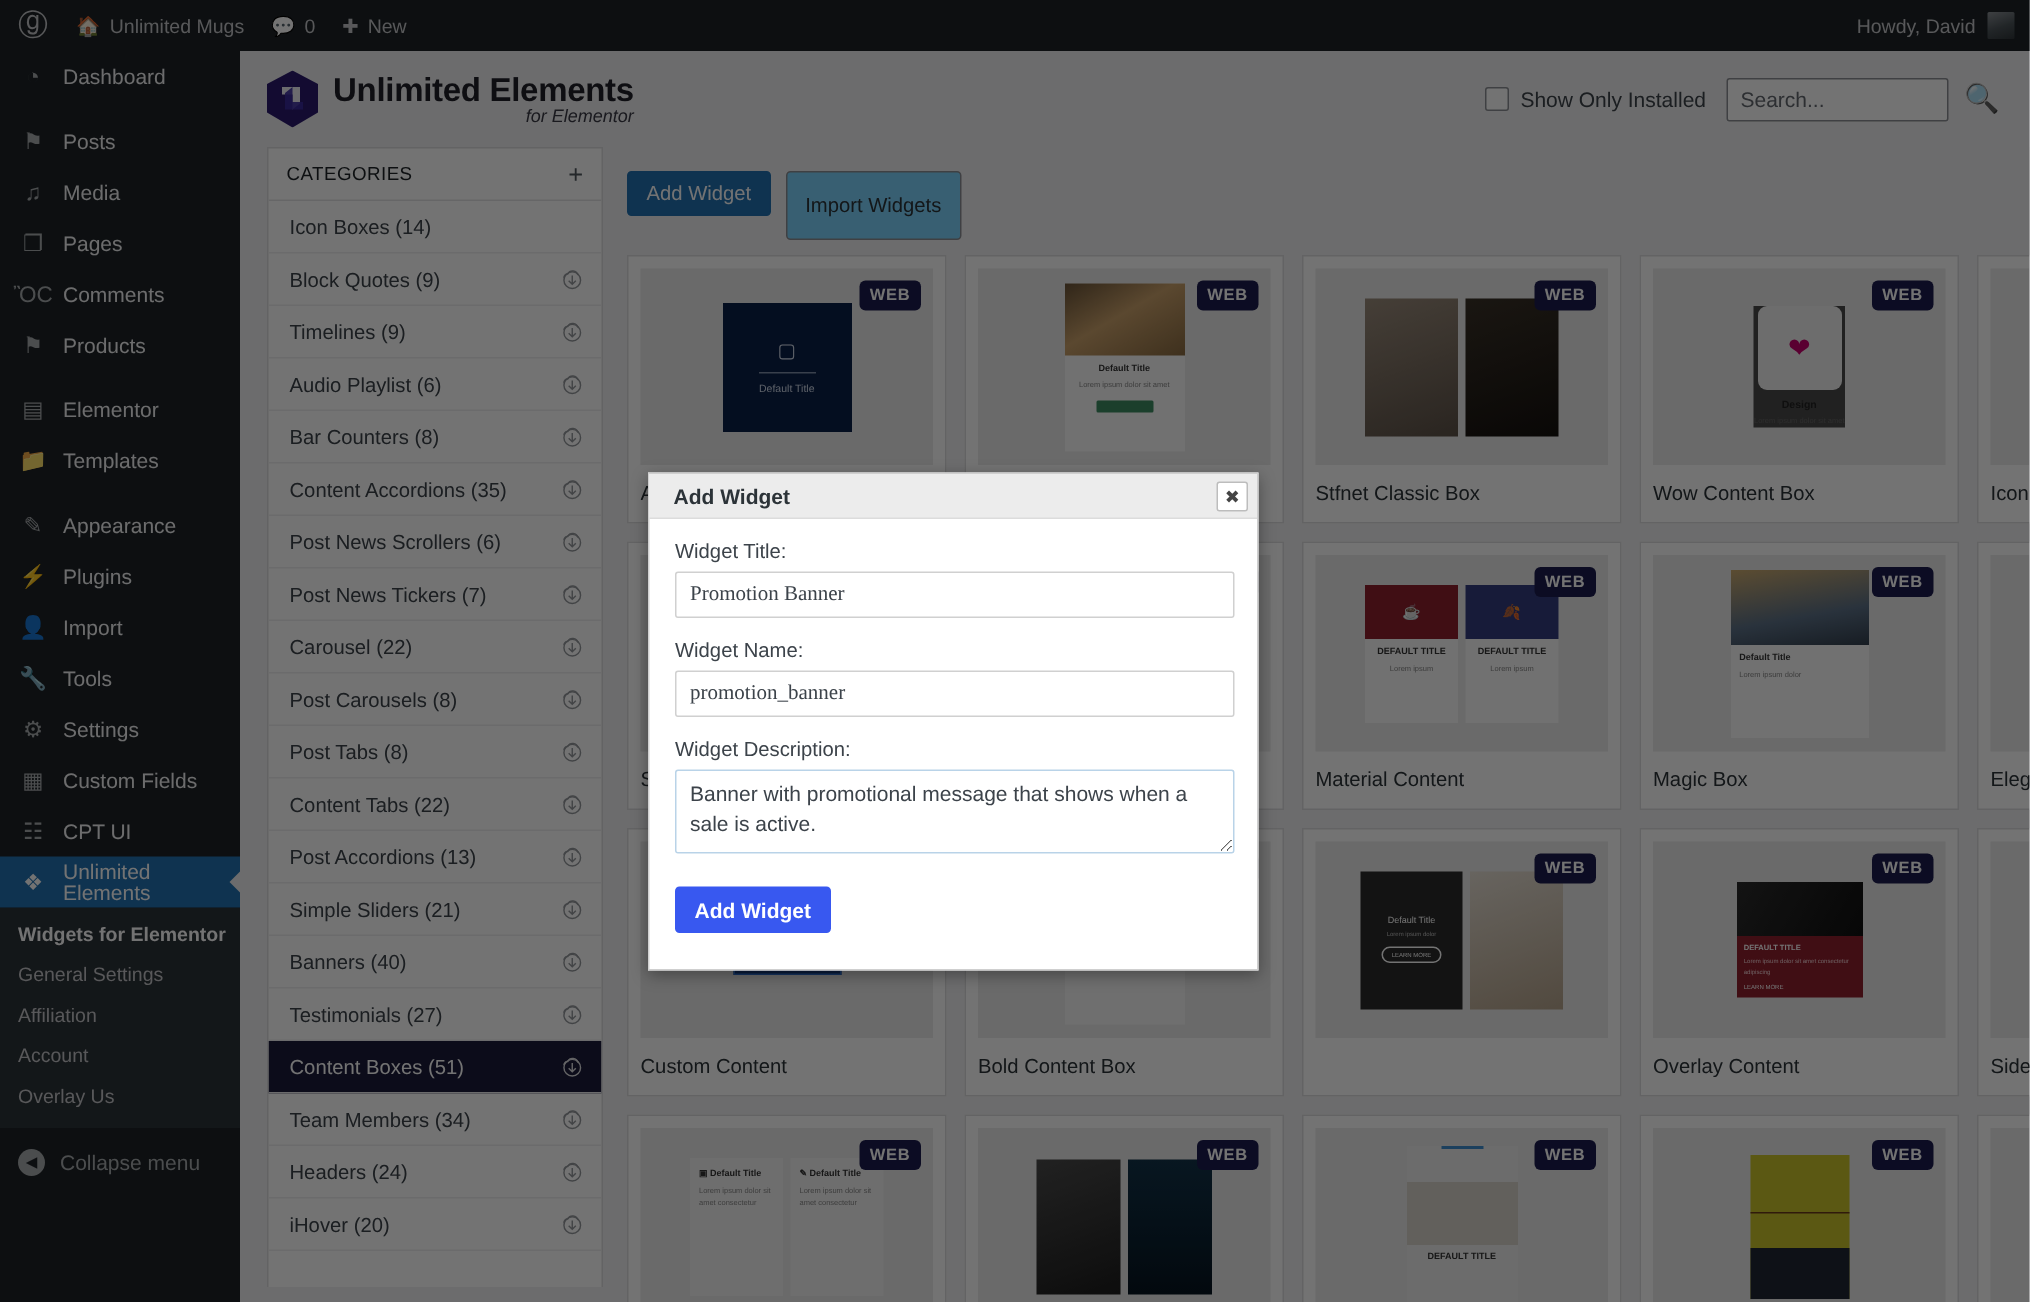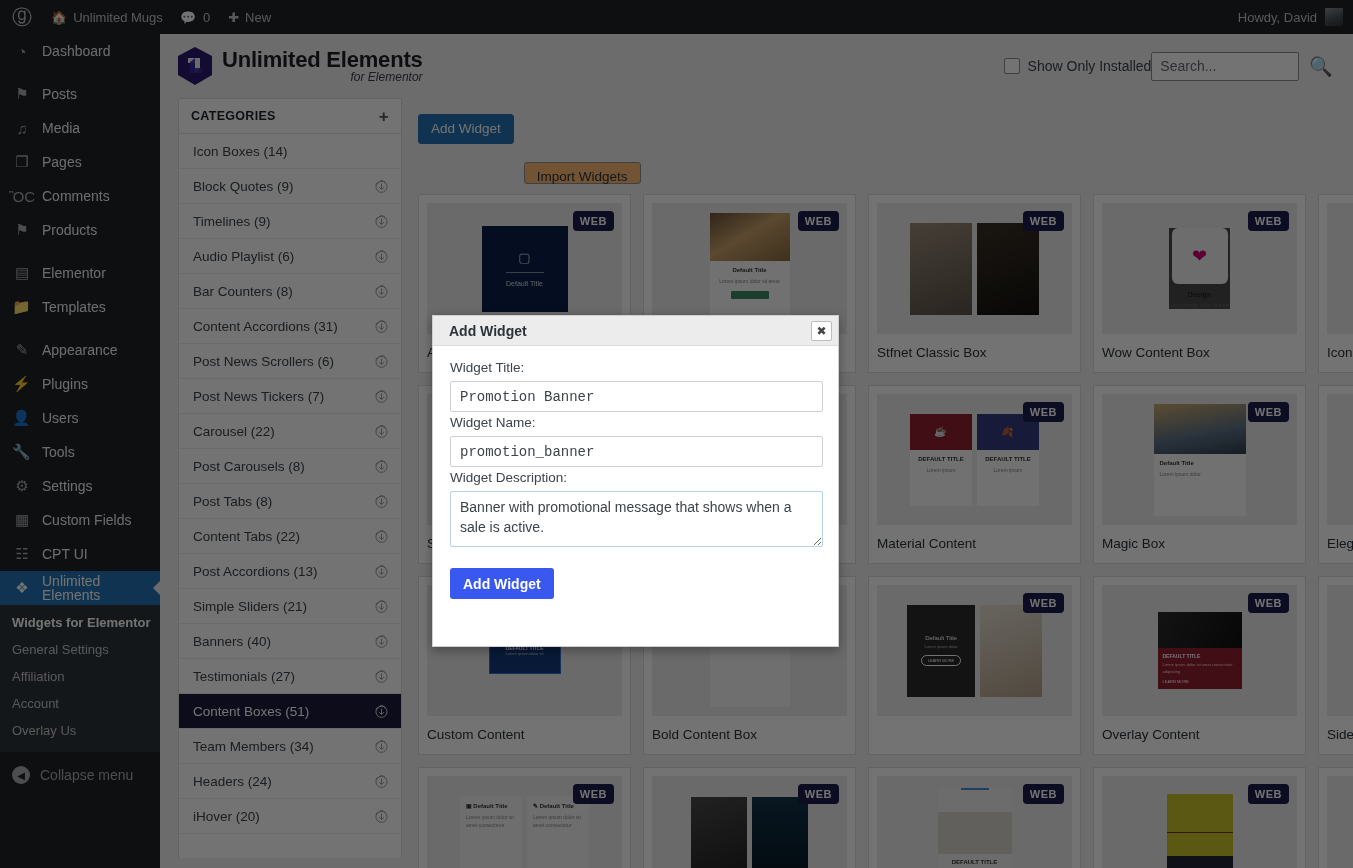--- a/index.html
+++ b/index.html
@@ -89,21 +89,21 @@
   }
   .ue-header {
     height: 64px; display: flex; align-items: center;
     padding: 0 20px 0 18px; background: #f0f0f1;
   }
   .logo-wrap { display: flex; align-items: center; gap: 10px; }
   .logo-mark { width: 34px; height: 38px; }
   .logo-text { line-height: 1.05; }
   .logo-title { font-size: 22px; font-weight: bold; color: #1f1f28; letter-spacing: -0.2px; }
   .logo-sub { font-size: 12px; font-style: italic; color: #3a3a46; text-align: right; }
-  .hdr-right { margin-left: auto; display: flex; align-items: center; }
+  .hdr-right { margin-left: auto; display: flex; align-items: center; gap: 14px; }
   .chk-wrap { display: flex; align-items: center; gap: 8px; font-size: 14px; color: #3c434a; }
   .chk-box { width: 16px; height: 16px; border: 1px solid #8c8f94; background: #fff; border-radius: 2px; }
   .srch-wrap { display: flex; align-items: center; gap: 10px; }
   .srch-input {
     width: 148px; height: 29px; padding: 0 8px;
     border: 1px solid #8c8f94; border-radius: 2px;
     background: #fff; font-size: 14px; color: #be185d;
     font-family: "Liberation Sans", sans-serif;
   }
   .srch-input::placeholder { color: #646970; }
@@ -115,21 +115,21 @@
   
   .cats {
     width: 224px; flex: 0 0 224px;
     background: #fff; border: 1px solid #dcdcde;
     border-bottom: none;
     max-height: 760px; overflow: hidden;
   }
   .cats-head {
     display: flex; align-items: center;
     height: 35px; padding: 0 12px;
-    font-size: 12.5px; font-weight: bold; letter-spacing: .3px;
+    font-size: 12.5px; font-weight: normal; letter-spacing: .3px;
     color: #1d2327; border-bottom: 1px solid #e3e3e4;
   }
   .cats-plus { margin-left: auto; font-size: 17px; color: #50575e; line-height: 1; }
   .cat-row {
     display: flex; align-items: center;
     height: 35px; padding: 0 10px 0 14px;
     font-size: 13.5px; color: #3c434a;
     border-bottom: 1px solid #eeeeef;
   }
   .cat-row.selected { background: #1c1c3a; color: #fff; }
@@ -139,25 +139,24 @@
   
   .widgets { flex: 1; padding: 0 0 0 16px; min-width: 0; }
   .wbar { display: flex; gap: 10px; padding: 16px 0 10px 0; }
   .btn-primary {
     background: #2271b1; color: #fff; border: 1px solid #2271b1;
     border-radius: 3px; padding: 0 12px; height: 30px;
     font-size: 13.5px; cursor: pointer; line-height: 28px;
     font-family: "Liberation Sans", sans-serif;
   }
   .btn-secondary {
-    background: #fdba74; color: #2c3338; border: 1px solid #8c8f94;
-    border-radius: 3px; padding: 0 12px; height: 22px;
+    background: #7dd3fc; color: #2c3338; border: 1px solid #8c8f94;
+    border-radius: 3px; padding: 0 12px; height: 46px;
     font-size: 13.5px; cursor: pointer; line-height: 28px;
     font-family: "Liberation Sans", sans-serif;
-    margin-top: 48px;
   }
   .wgrid {
     display: grid;
     grid-template-columns: repeat(5, 213px);
     gap: 12px 12px;
   }
   .wcard {
     width: 213px; height: 179px;
     background: #fff; border: 1px solid #dcdcde;
     padding: 8px 8px 0 8px;
@@ -225,22 +224,22 @@
     display: flex; align-items: center; justify-content: center;
     font-size: 12px; color: #444; cursor: pointer; line-height: 1;
     font-family: "Liberation Sans", sans-serif;
   }
   .modal-body { padding: 14px 17px 0 17px; }
   .fld-label { font-size: 13.5px; color: #3c434a; margin-bottom: 6px; }
   .fld-input {
     width: 373px; height: 31px; padding: 0 9px;
     border: 1px solid #d0d0d0; border-radius: 2px;
     font-size: 14px; color: #3c434a; background: #fff;
-    font-family: Liberation Mono, monospace; outline: none;
-    margin-bottom: 3px;
+    font-family: Liberation Serif, serif; outline: none;
+    margin-bottom: 14px;
   }
   .fld-area {
     width: 373px; height: 56px; padding: 6px 9px;
     border: 1px solid #b9d3e8; border-radius: 2px;
     font-size: 14px; color: #3c434a; background: #fff;
     font-family: "Liberation Sans", sans-serif; outline: none;
     resize: both; line-height: 1.42; margin-bottom: 17px;
   }
   .btn-add {
     background: #3858f0; color: #fff; border: none; border-radius: 3px;
@@ -313,21 +312,21 @@
       <div class="menu-item">
         <span class="mi-ico">✎</span>
         <span class="mi-label">Appearance</span>
       </div>
       <div class="menu-item">
         <span class="mi-ico">⚡</span>
         <span class="mi-label">Plugins</span>
       </div>
       <div class="menu-item">
         <span class="mi-ico">👤</span>
-        <span class="mi-label">Users</span>
+        <span class="mi-label">Import</span>
       </div>
       <div class="menu-item">
         <span class="mi-ico">🔧</span>
         <span class="mi-label">Tools</span>
       </div>
       <div class="menu-item">
         <span class="mi-ico">⚙</span>
         <span class="mi-label">Settings</span>
       </div>
       <div class="menu-item">
@@ -419,21 +418,21 @@
           </div>
           <div class="cat-row">
             <span>Bar Counters (8)</span>
             <svg viewBox="0 0 24 20" width="19" height="16" class="cat-cloud">
               <circle cx="12" cy="11" r="7" fill="none" stroke="currentColor" stroke-width="1.2"></circle>
               <path d="M12 7 L12 14 M9 11.5 L12 14.5 L15 11.5" fill="none" stroke="currentColor" stroke-width="1.2"></path>
               <path d="M5 9 a3.2 3.2 0 0 1 3.2 -3.2 a4.6 4.6 0 0 1 8.6 1" fill="none" stroke="currentColor" stroke-width="1.2"></path>
             </svg>
           </div>
           <div class="cat-row">
-            <span>Content Accordions (31)</span>
+            <span>Content Accordions (35)</span>
             <svg viewBox="0 0 24 20" width="19" height="16" class="cat-cloud">
               <circle cx="12" cy="11" r="7" fill="none" stroke="currentColor" stroke-width="1.2"></circle>
               <path d="M12 7 L12 14 M9 11.5 L12 14.5 L15 11.5" fill="none" stroke="currentColor" stroke-width="1.2"></path>
               <path d="M5 9 a3.2 3.2 0 0 1 3.2 -3.2 a4.6 4.6 0 0 1 8.6 1" fill="none" stroke="currentColor" stroke-width="1.2"></path>
             </svg>
           </div>
           <div class="cat-row">
             <span>Post News Scrollers (6)</span>
             <svg viewBox="0 0 24 20" width="19" height="16" class="cat-cloud">
               <circle cx="12" cy="11" r="7" fill="none" stroke="currentColor" stroke-width="1.2"></circle>

